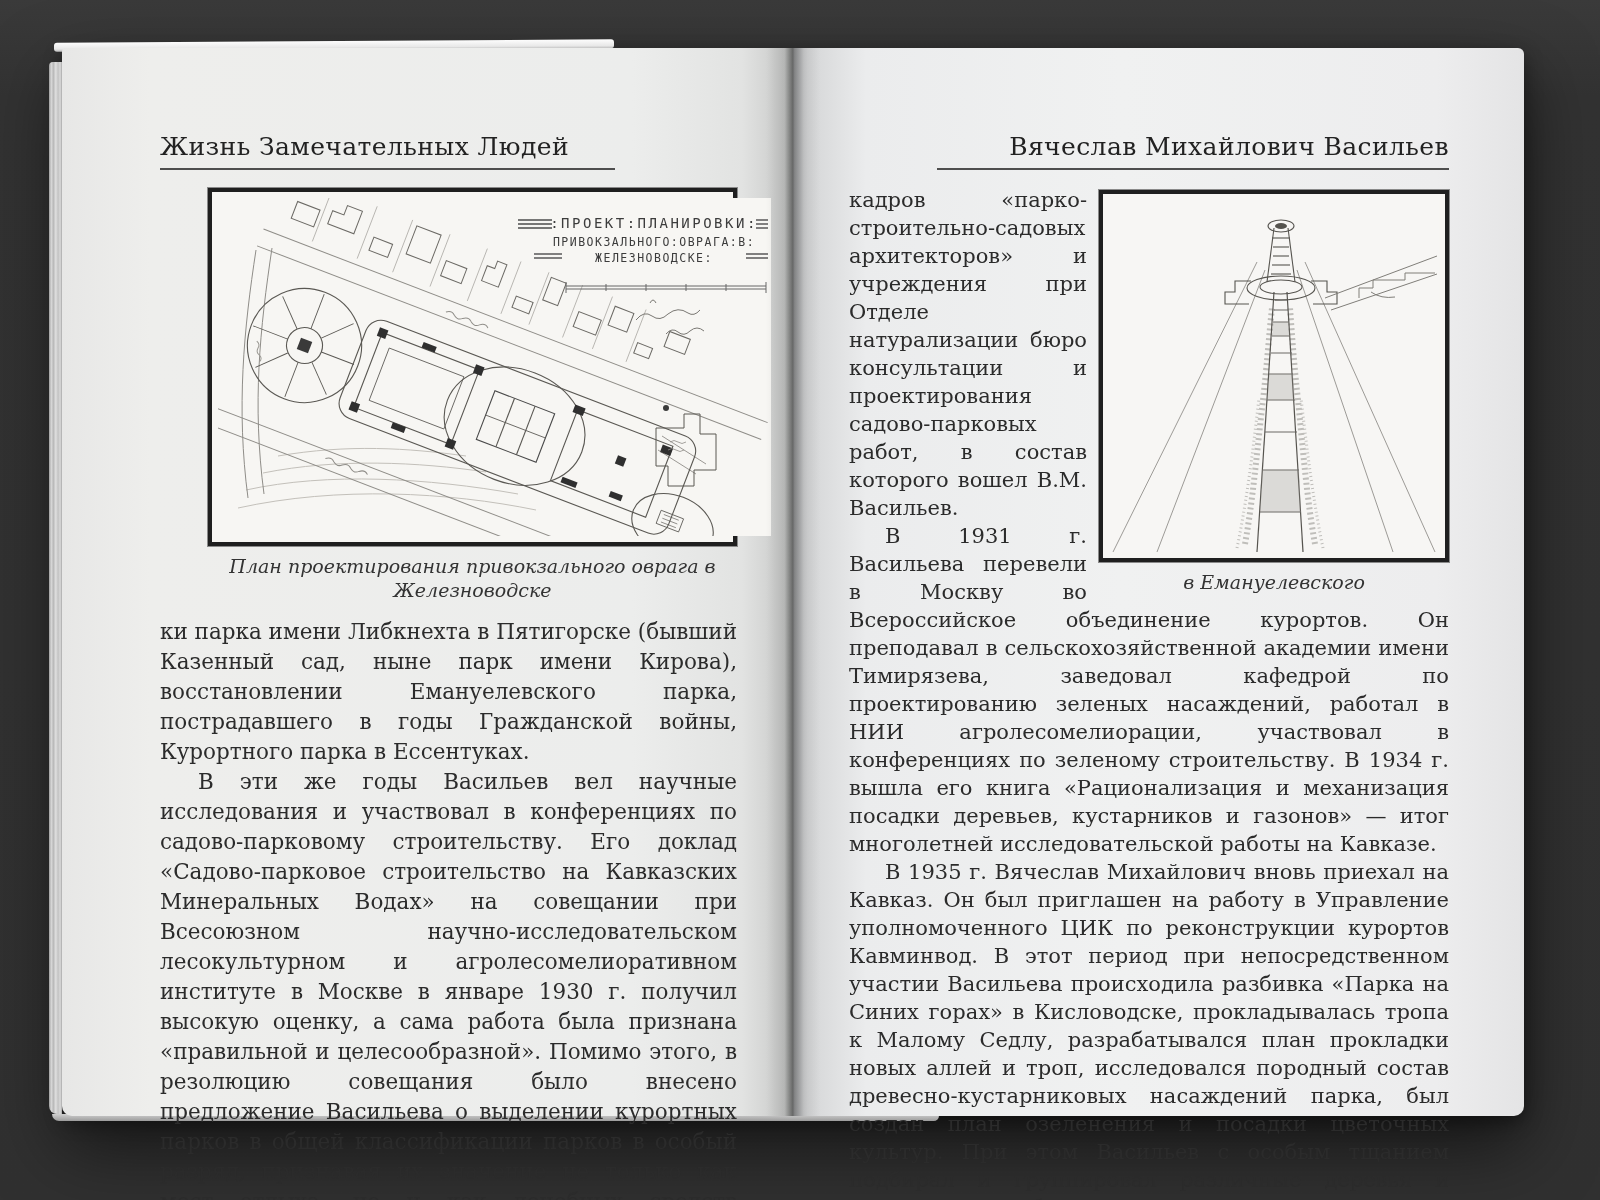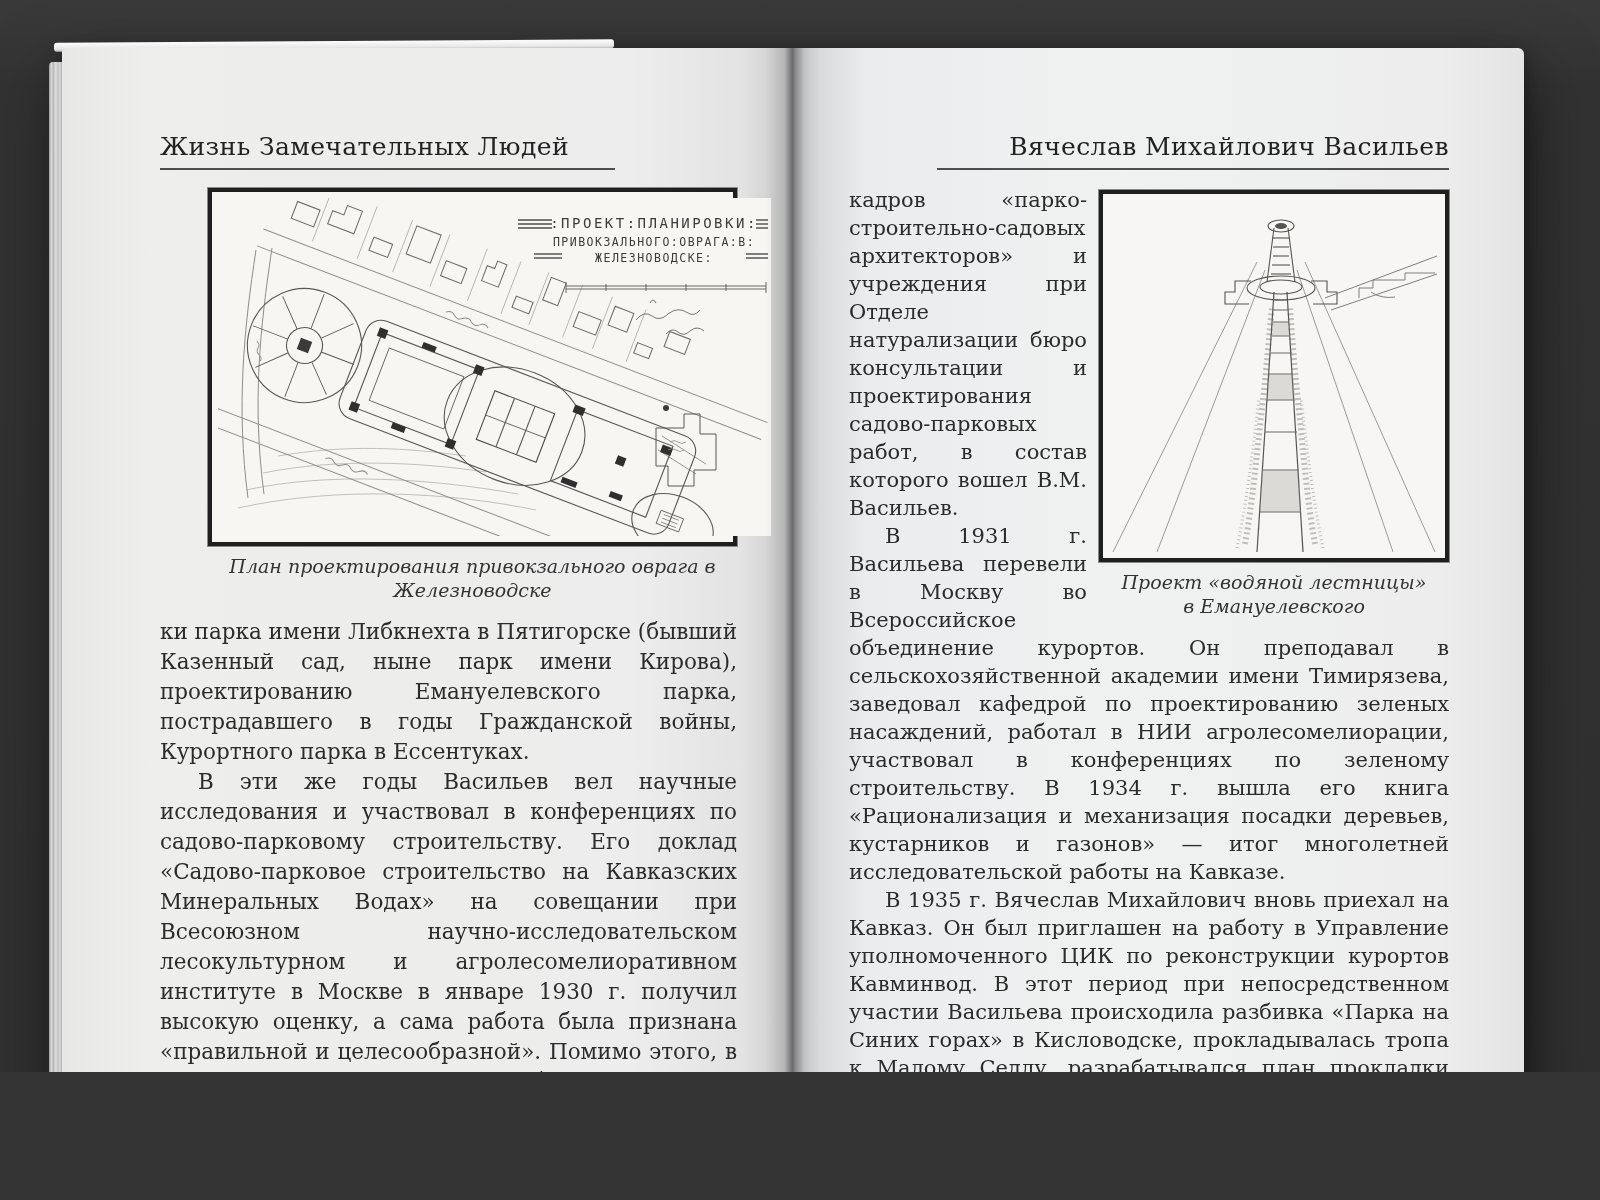--- a/index.html
+++ b/index.html
@@ -1,16 +1,16 @@
 <!DOCTYPE html>
 <html lang="ru"><head>
 <meta charset="utf-8">
 <style>
   html,body{margin:0;padding:0;background:#343434;}
-  .stage{position:relative;width:1600px;height:1072px;background:linear-gradient(180deg,#3a3a3a 0%,#323232 8%,#303030 100%);overflow:hidden;font-family:"DejaVu Serif",serif;}
+  .stage{position:relative;width:1600px;height:1200px;background:linear-gradient(180deg,#3a3a3a 0%,#323232 8%,#303030 100%);overflow:hidden;font-family:"DejaVu Serif",serif;}
   .book{position:absolute;left:62px;top:48px;width:1462px;height:1068px;border-radius:4px 6px 12px 10px;box-shadow:0 30px 70px rgba(0,0,0,.55), 0 6px 18px rgba(0,0,0,.4);display:flex;}
   .edge-left{position:absolute;left:-13px;top:14px;bottom:2px;width:13px;border-radius:4px 0 0 8px;
     background:linear-gradient(90deg,#9d9d9d 0,#d8d8d8 18%,#b9b9b9 34%,#e0e0e0 52%,#c2c2c2 70%,#dadada 86%,#a8a8a8 100%);}
   .edge-top{position:absolute;left:-8px;top:-7px;width:560px;height:9px;background:linear-gradient(180deg,#fdfdfd 0,#e8e8e8 70%,#bcbcbc 100%);transform:skewY(-.35deg);border-radius:3px;}
   .edge-bottom{position:absolute;left:-10px;right:40%;bottom:-5px;height:7px;background:linear-gradient(180deg,#cfcfcf 0,#9c9c9c 100%);border-radius:0 0 6px 8px;}
   .page{position:relative;height:100%;box-sizing:border-box;color:#2b2b2b;}
   .page.left{width:731px;border-radius:4px 0 0 10px;
     background:linear-gradient(90deg,#e7e7e6 0%,#eeeeec 12%,#ecedec 78%,#e2e3e2 93%,#c9cac9 99%,#b5b6b5 100%);
     padding:84px 56px 0 98px;}
   .page.right{width:731px;border-radius:0 6px 10px 0;
@@ -199,21 +199,21 @@
               <path d="M432,105 q3,-6 6,0"></path>
               <path d="M418,122 q8,-10 16,-4 q8,6 16,-2 q10,-8 20,-1 q6,4 12,-3"></path>
               <path d="M448,136 q6,-7 12,-2 q6,5 12,-1 q7,-6 14,0"></path>
             </g>
           </svg>
         </div>
         <div class="fig-caption">План проектирования привокзального оврага в Железноводске</div>
       </div>
 
       <div class="body-text">
-        <p class="no-indent">ки парка имени Либкнехта в Пятигорске (бывший Казенный сад, ныне парк имени Кирова), проектированию Емануелевского парка, пострадавшего в годы Гражданской войны, Курортного парка в Ессентуках.</p>
+        <p class="no-indent">ки парка имени Либкнехта в Пятигорске (бывший Казенный сад, ныне парк имени Кирова), восстановлении Емануелевского парка, пострадавшего в годы Гражданской войны, Курортного парка в Ессентуках.</p>
         <p>В эти же годы Васильев вел научные исследования и участвовал в конференциях по садово-парковому строительству. Его доклад «Садово-парковое строительство на Кавказских Минеральных Водах» на совещании при Всесоюзном научно-исследовательском лесокультурном и агролесомелиоративном институте в Москве в январе 1930 г. получил высокую оценку, а сама работа была признана «правильной и целесообразной». Помимо этого, в резолюцию совещания было внесено предложение Васильева о выделении курортных парков в общей классификации парков в особый разряд, признавая их значение не только как мест отдыха, но и как лечебных средств курортов. На основании докладов Васильева и его коллег в резолюции была отмечена необходимость создания при Лесной академии в Ленинграде особого отделения для подготовки</p>
       </div>
 
       
     </div>
 
     <div class="page right">
       <div class="head-right-wrap">
         <div class="running-head">Вячеслав Михайлович Васильев</div>
       </div>
@@ -280,21 +280,20 @@
 
               <g stroke="#807e79" stroke-width="1" fill="none">
                 <path d="M216,98 L328,56"></path>
                 <path d="M222,110 L328,74"></path>
                 <path d="M250,98 v-10 h14 v-8 h32 v-7 h30"></path>
                 <path d="M262,92 q10,7 24,5"></path>
               </g>
             </svg>
           </div>
           <div class="fig-caption">
-            <div>Проект «водяной лестницы»</div>
             <div>в Емануелевского</div>
           </div>
         </div>
 
         <p class="no-indent">кадров «парко-строительно-садовых архитекторов» и учреждения при Отделе натурализации бюро консультации и проектирования садово-парковых работ, в состав которого вошел В.М. Васильев.</p>
         <p>В 1931 г. Васильева перевели в Москву во Всероссийское объединение курортов. Он преподавал в сельскохозяйственной академии имени Тимирязева, заведовал кафедрой по проектированию зеленых насаждений, работал в НИИ агролесомелиорации, участвовал в конференциях по зеленому строительству. В 1934 г. вышла его книга «Рационализация и механизация посадки деревьев, кустарников и газонов» — итог многолетней исследовательской работы на Кавказе.</p>
         <p>В 1935 г. Вячеслав Михайлович вновь приехал на Кавказ. Он был приглашен на работу в Управление уполномоченного ЦИК по реконструкции курортов Кавминвод. В этот период при непосредственном участии Васильева происходила разбивка «Парка на Синих горах» в Кисловодске, прокладывалась тропа к Малому Седлу, разрабатывался план прокладки новых аллей и троп, исследовался породный состав древесно-кустарниковых насаждений парка, был создан план озеленения и посадки цветочных культур. При этом Васильев с особым тщанием подбирал и группировал различные деревья и кустарники, чтобы композиции имели определенный задуманный силуэт, наблюдалась игра света и тени, оттенков различно окрашенной листвы, много внимания уделял соотношению переднего плана и перспективы. Памятуя о лечебном назначении курортного</p>
       </div>
 
     </div>

